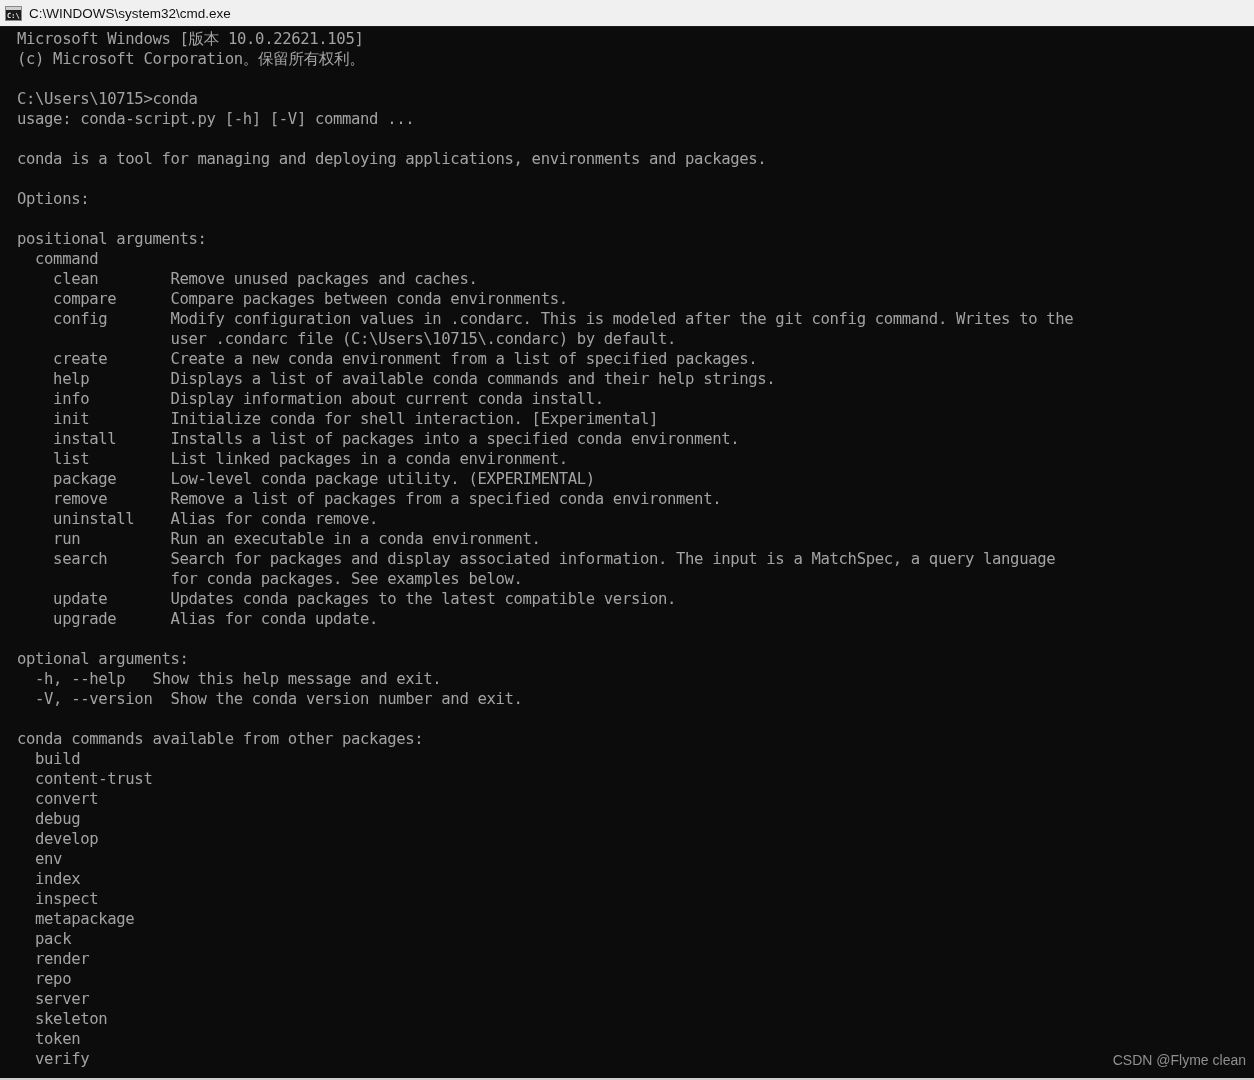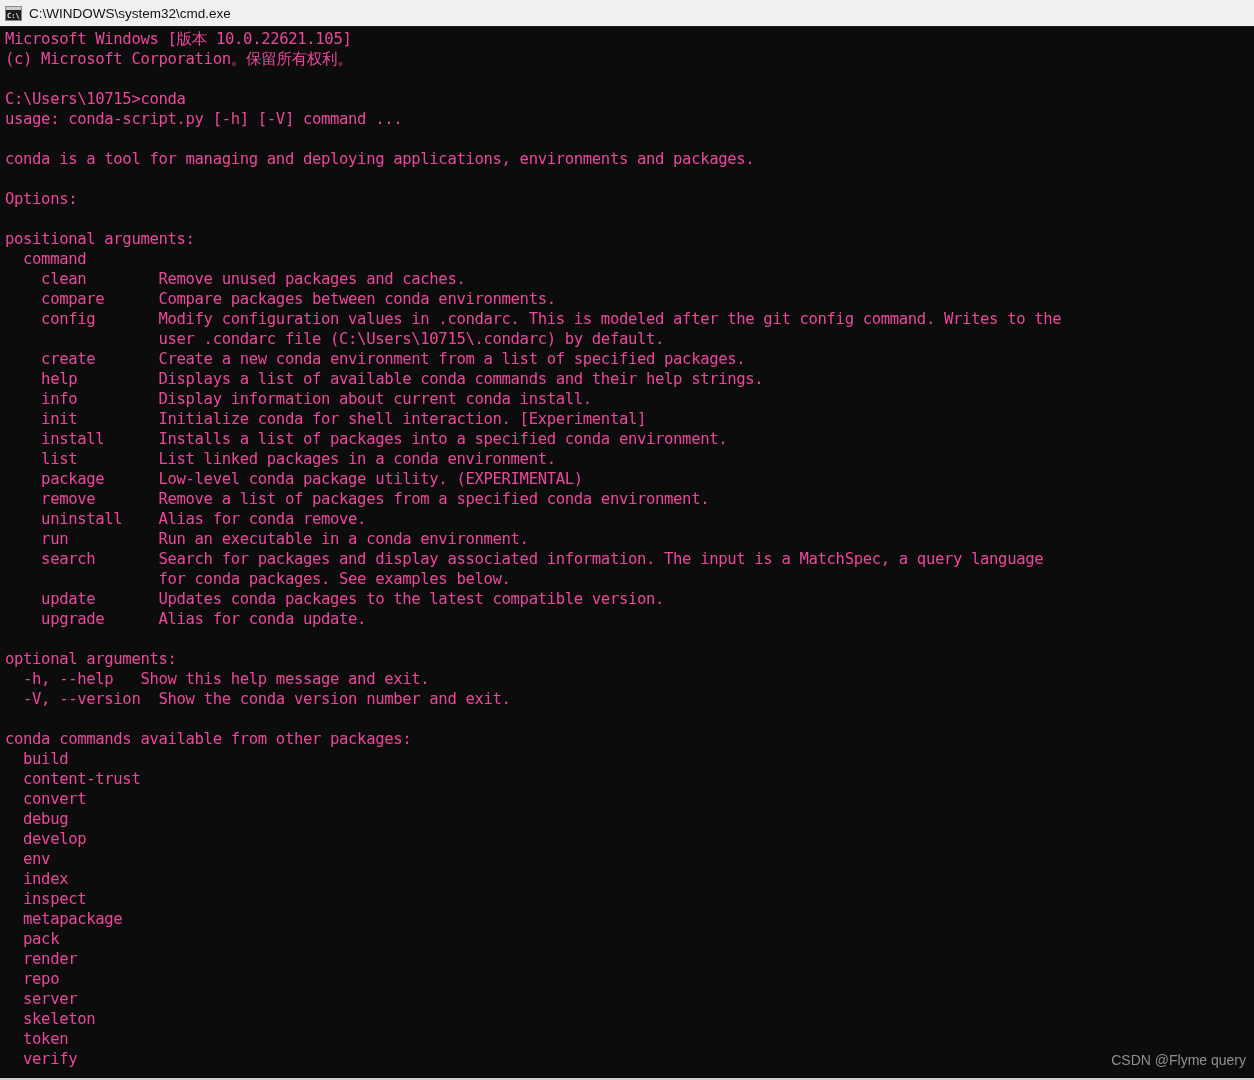--- a/index.html
+++ b/index.html
@@ -54,29 +54,29 @@
   
   #console-body {
     flex: 1 1 auto;
     background: #0c0c0c;
     position: relative;
     overflow: hidden;
   }
 
   #console-text {
     position: absolute;
-    left: 4px;
+    left: 16px;
     top: 0;
     right: 0;
     padding: 2px 0 0 1px;
     margin: 0;
     font-family: "DejaVu Sans Mono", "Liberation Mono", monospace;
     font-size: 15.6px;
     line-height: 20px;
-    color: #ec4899;
+    color: #a3a3a3;
     white-space: pre;
     letter-spacing: -0.36px;
     tab-size: 8;
   }
 
   #console-text .line {
     display: block;
     height: 20px;
     white-space: pre;
   }
@@ -113,17 +113,17 @@
     <svg class="app-icon" viewBox="0 0 17 15" aria-hidden="true">
       <rect x="0.5" y="0.5" width="16" height="14" fill="#1c1c1c" stroke="#8a8a8a" stroke-width="1"></rect>
       <rect x="1" y="1" width="15" height="3" fill="#cfcfcf"></rect>
       <text x="2" y="12" font-family="DejaVu Sans Mono, monospace" font-size="7" font-weight="bold" fill="#e8e8e8">C:\</text>
     </svg>
     <span class="title-text">C:\WINDOWS\system32\cmd.exe</span>
   </div>
 
   <div id="console-body">
     <pre id="console-text"><span class="line">Microsoft Windows [版本 10.0.22621.105]</span><span class="line">(c) Microsoft Corporation。保留所有权利。</span><span class="line">&nbsp;</span><span class="line">C:\Users\10715&gt;conda</span><span class="line">usage: conda-script.py [-h] [-V] command ...</span><span class="line">&nbsp;</span><span class="line">conda is a tool for managing and deploying applications, environments and packages.</span><span class="line">&nbsp;</span><span class="line">Options:</span><span class="line">&nbsp;</span><span class="line">positional arguments:</span><span class="line">  command</span><span class="line">    clean        Remove unused packages and caches.</span><span class="line">    compare      Compare packages between conda environments.</span><span class="line">    config       Modify configuration values in .condarc. This is modeled after the git config command. Writes to the</span><span class="line">                 user .condarc file (C:\Users\10715\.condarc) by default.</span><span class="line">    create       Create a new conda environment from a list of specified packages.</span><span class="line">    help         Displays a list of available conda commands and their help strings.</span><span class="line">    info         Display information about current conda install.</span><span class="line">    init         Initialize conda for shell interaction. [Experimental]</span><span class="line">    install      Installs a list of packages into a specified conda environment.</span><span class="line">    list         List linked packages in a conda environment.</span><span class="line">    package      Low-level conda package utility. (EXPERIMENTAL)</span><span class="line">    remove       Remove a list of packages from a specified conda environment.</span><span class="line">    uninstall    Alias for conda remove.</span><span class="line">    run          Run an executable in a conda environment.</span><span class="line">    search       Search for packages and display associated information. The input is a MatchSpec, a query language</span><span class="line">                 for conda packages. See examples below.</span><span class="line">    update       Updates conda packages to the latest compatible version.</span><span class="line">    upgrade      Alias for conda update.</span><span class="line">&nbsp;</span><span class="line">optional arguments:</span><span class="line">  -h, --help   Show this help message and exit.</span><span class="line">  -V, --version  Show the conda version number and exit.</span><span class="line">&nbsp;</span><span class="line">conda commands available from other packages:</span><span class="line">  build</span><span class="line">  content-trust</span><span class="line">  convert</span><span class="line">  debug</span><span class="line">  develop</span><span class="line">  env</span><span class="line">  index</span><span class="line">  inspect</span><span class="line">  metapackage</span><span class="line">  pack</span><span class="line">  render</span><span class="line">  repo</span><span class="line">  server</span><span class="line">  skeleton</span><span class="line">  token</span><span class="line">  verify</span></pre>
-    <div id="watermark">CSDN @Flyme query</div>
+    <div id="watermark">CSDN @Flyme clean</div>
   </div>
 
   <div id="bottom-edge"></div>
 </div>
 
 </body></html>

